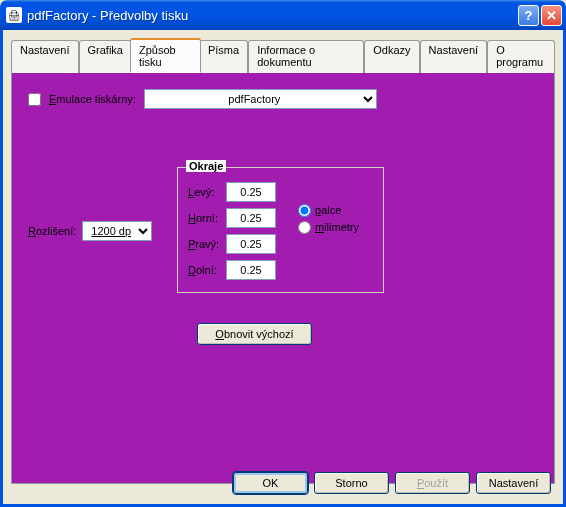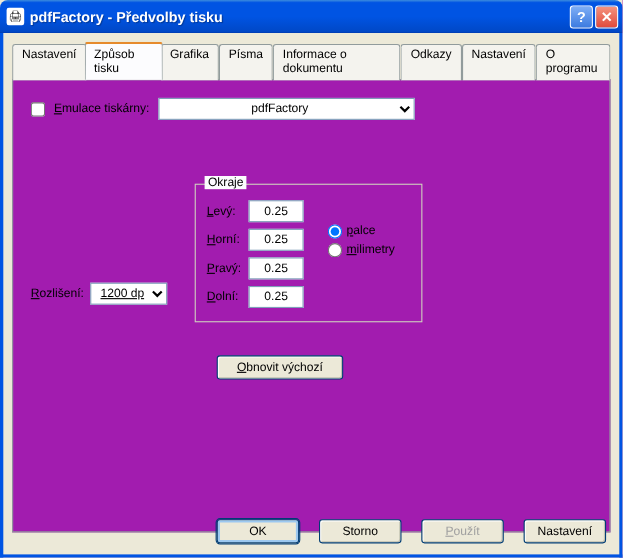--- a/index.html
+++ b/index.html
@@ -21,21 +21,21 @@
     border-radius: 7px 7px 0 0;
     box-sizing: border-box;
   }
   .titlebar-icon {
     width: 16px; height: 16px; margin-right: 5px;
     background: #fff; border-radius: 2px;
     display: flex; align-items: center; justify-content: center;
     font-size: 10px;
   }
   .titlebar-text {
-    color: #fff; font-weight: bold; font-size: 13px;
+    color: #fff; font-weight: normal; font-size: 13px;
     flex: 1;
     text-shadow: 1px 1px 1px rgba(0,0,0,0.3);
   }
   .titlebar-buttons { display: flex; gap: 2px; }
   .titlebar-btn {
     width: 21px; height: 21px;
     border-radius: 3px;
     border: 1px solid #fff;
     display: flex; align-items: center; justify-content: center;
     color: #fff; font-weight: bold; font-size: 13px;
@@ -105,36 +105,37 @@
     font-size: 11px;
     background: #fff;
     border: 1px solid #7F9DB9;
     height: 20px;
     padding: 1px 4px;
     box-sizing: border-box;
     text-align: center;
   }
   .emul-select { width: 233px; margin-left: 4px; }
   
-  .row-res { margin-top: 36px; display:flex; align-items:center; gap:6px;}
+  .row-res { display:flex; align-items:center; gap:6px;}
   .res-select { width: 70px; text-decoration: underline; }
   
   .margins-group {
     position: absolute;
     left: 165px;
     top: 94px;
     width: 205px;
     height: 124px;
     border: 1px solid #D0D0BF;
   }
   .margins-group .legend {
     position: absolute;
     top: -8px; left: 8px;
     background: #FCFCFE;
     padding: 0 3px;
+    font-weight: bold;
   }
   .margin-row {
     display: flex; align-items: center;
     position: absolute;
   }
   .margin-row label { width: 38px; text-align: left; }
   .margin-row input { width: 50px; }
   .mr1 { top: 14px; left: 10px; }
   .mr2 { top: 40px; left: 10px; }
   .mr3 { top: 66px; left: 10px; }
@@ -167,41 +168,41 @@
     box-shadow: inset 0 0 0 2px #9cc8f0, inset 1px 1px 0 #fff;
   }
   .dlg-button:disabled { color: #A0A0A0; cursor: default; }
   .restore-btn { min-width: 115px; }
   
   .bottom-buttons {
     position: absolute;
     right: 12px;
     bottom: 10px;
     display: flex;
-    gap: 18px;
+    gap: 6px;
   }
 </style>
 </head>
 <body>
 
 <div class="titlebar">
   <div class="titlebar-icon">🖨</div>
   <div class="titlebar-text">pdfFactory - Předvolby tisku</div>
   <div class="titlebar-buttons">
     <div class="titlebar-btn tbtn-help">?</div>
     <div class="titlebar-btn tbtn-close">✕</div>
   </div>
 </div>
 
 <div class="window-body">
 
   <div class="tab-strip">
     <div class="tab">Nastavení</div>
+    <div class="tab">Grafika</div>
     <div class="tab active">Způsob tisku</div>
-    <div class="tab">Grafika</div>
     <div class="tab">Písma</div>
     <div class="tab">Informace o dokumentu</div>
     <div class="tab">Odkazy</div>
     <div class="tab">Nastavení</div>
     <div class="tab">O programu</div>
   </div>
 
   <div class="tab-panel">
 
     <div class="row-emul">

